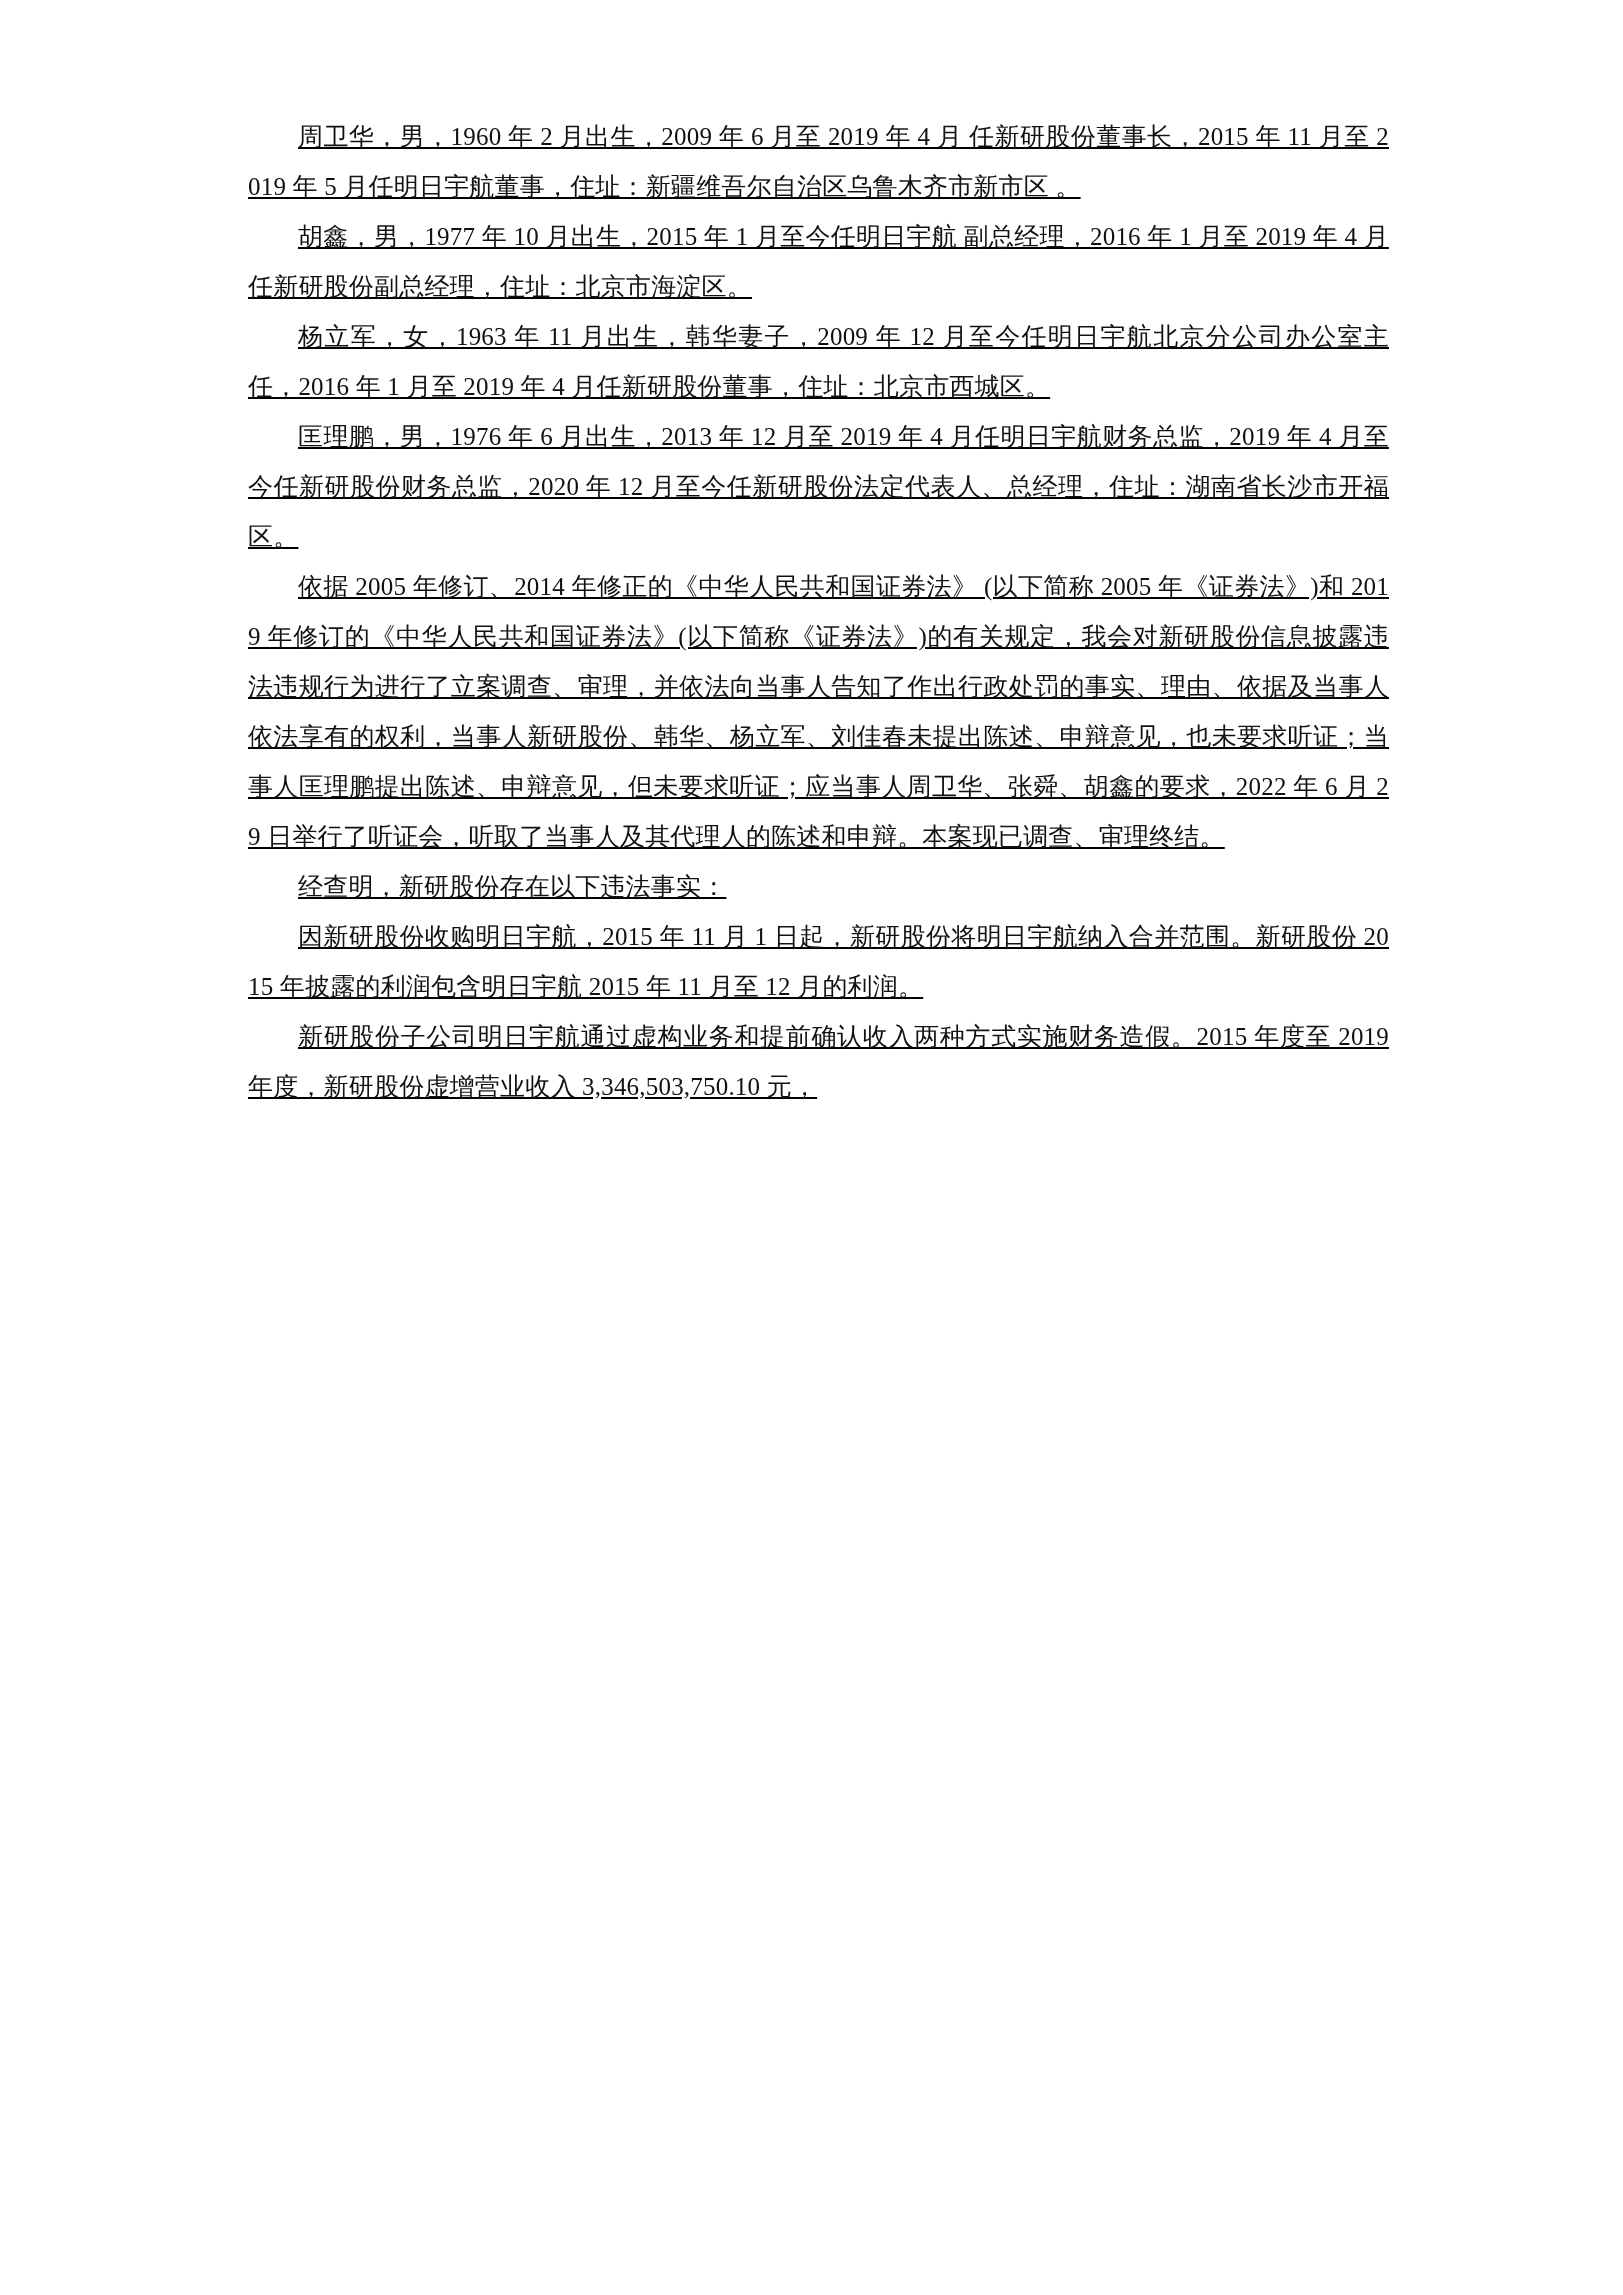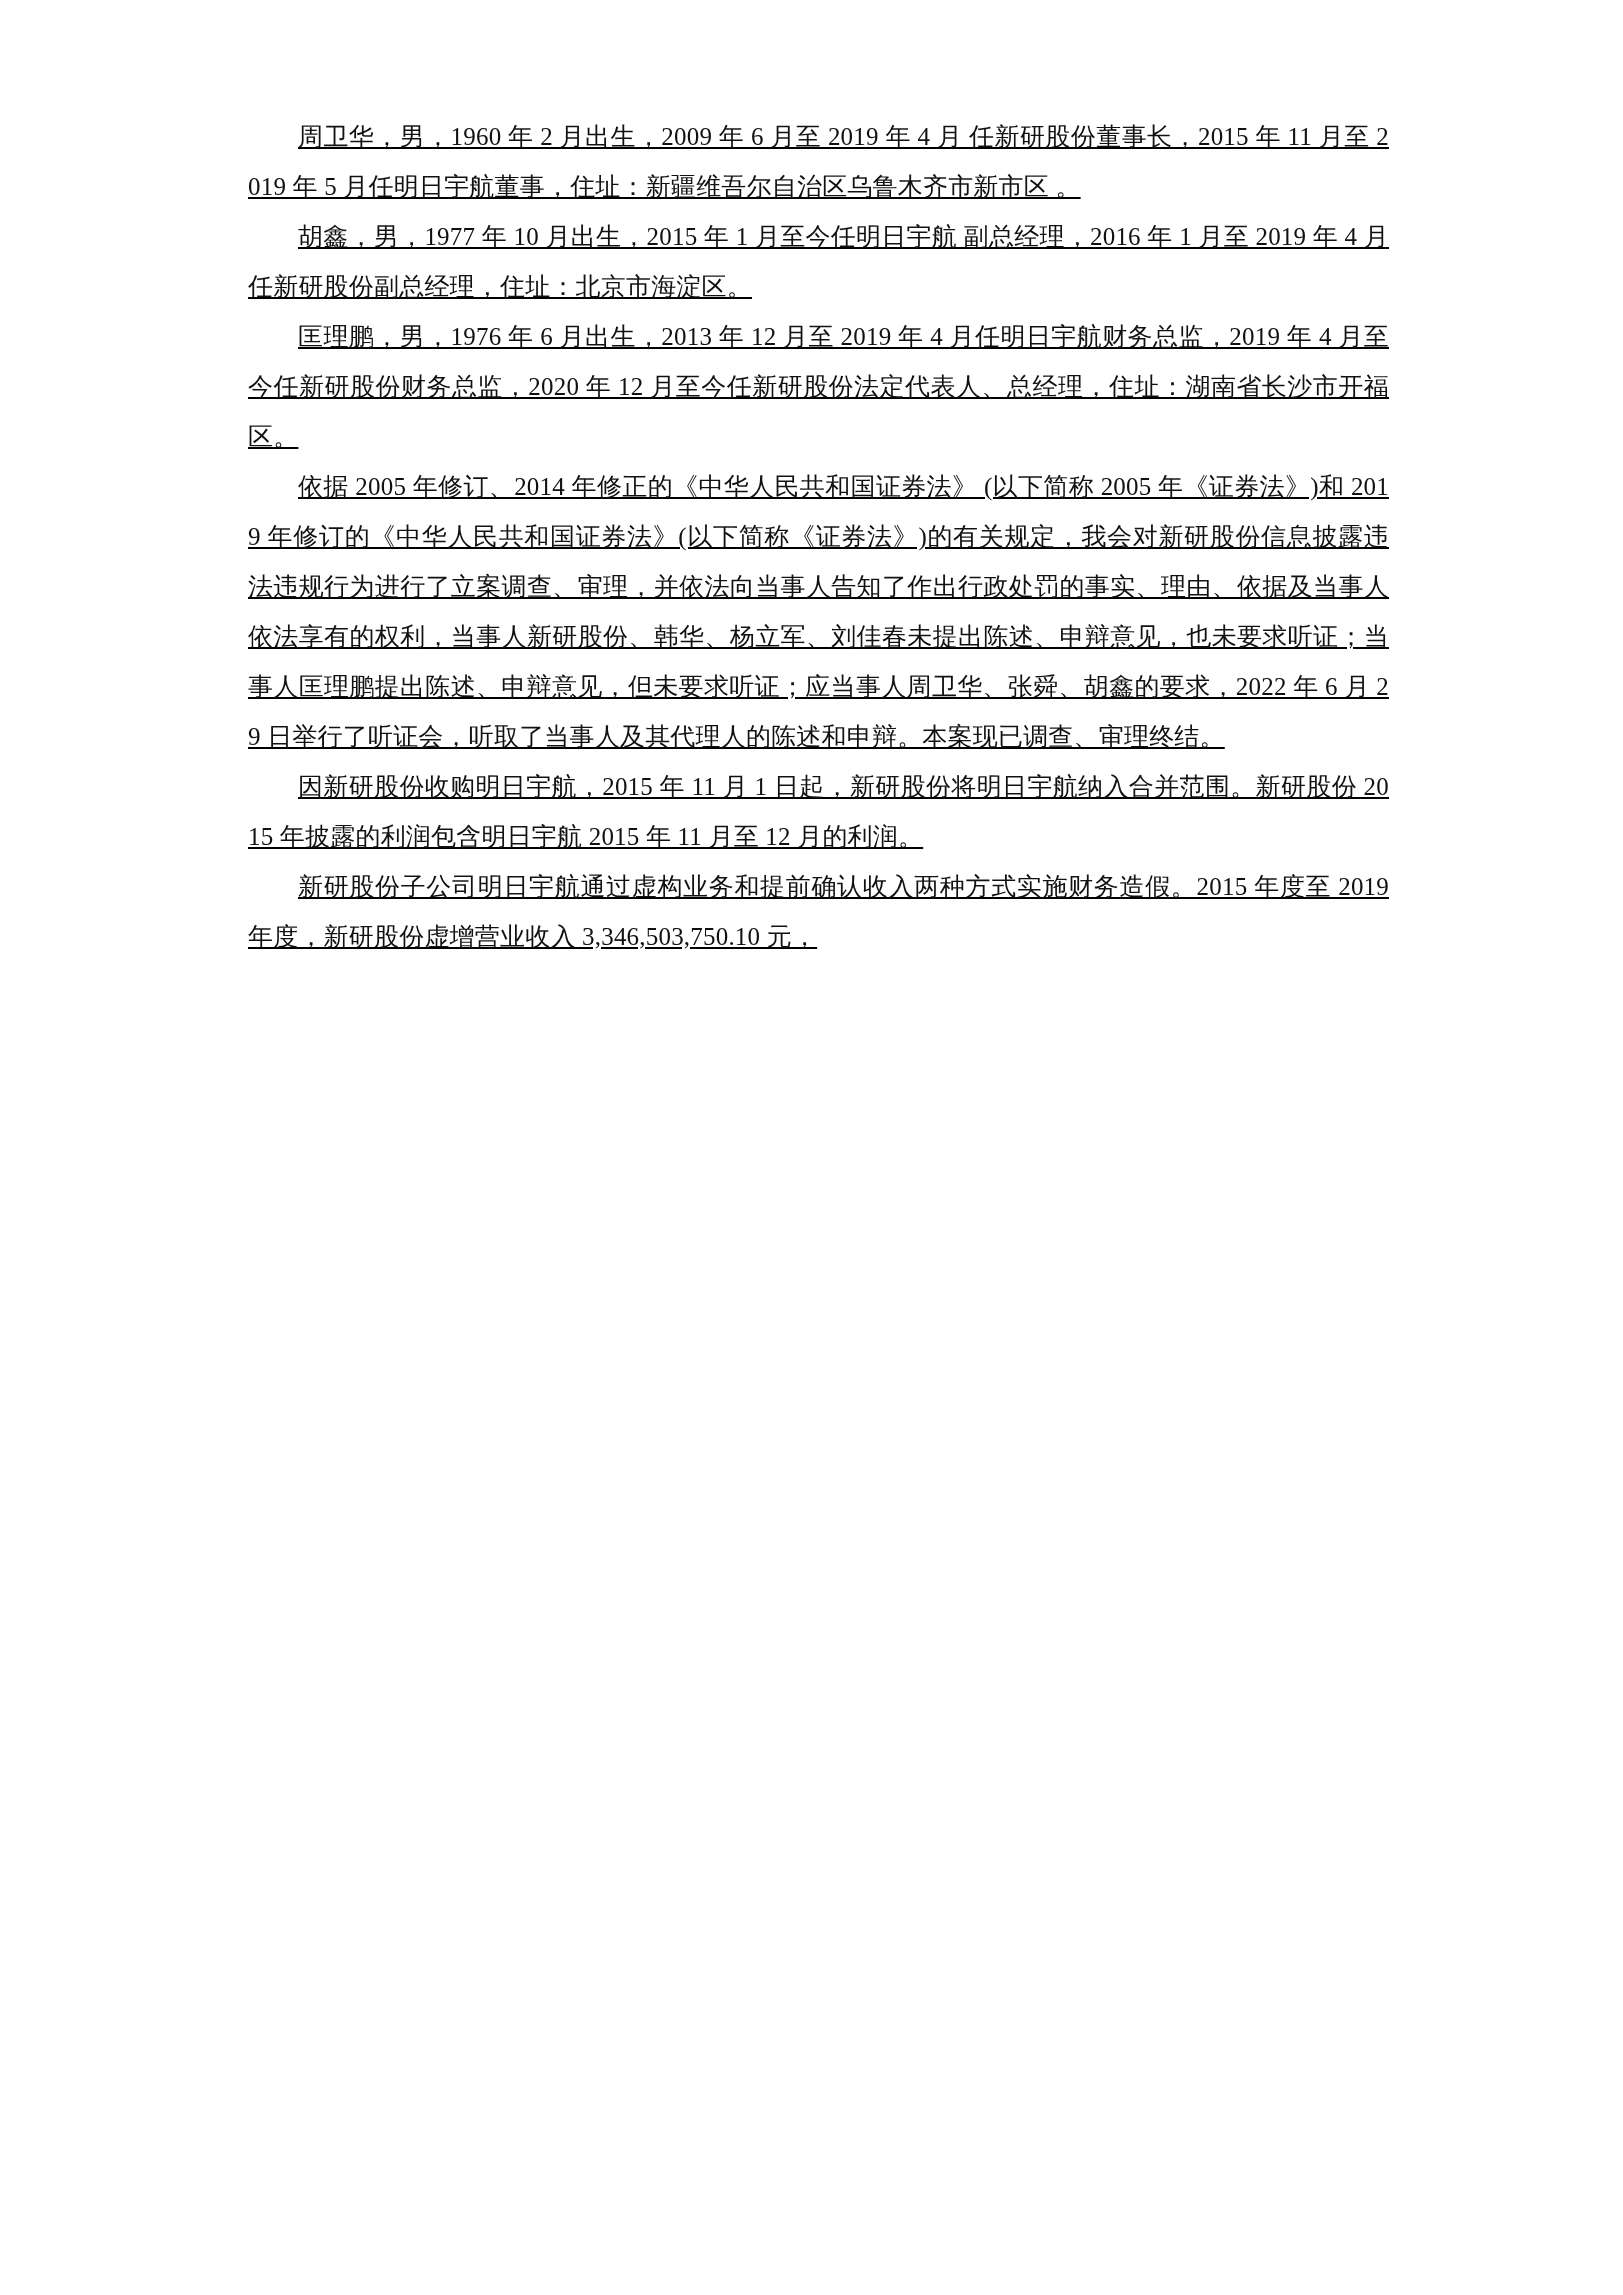--- a/index.html
+++ b/index.html
@@ -45,25 +45,27 @@
 
 <div class="page">
   <div class="content">
 
     <p class="para">周卫华，男，1960 年 2 月出生，2009 年 6 月至 2019 年 4 月 任新研股份董事长，2015 年 11 月至 2019 年 5 月任明日宇航董事，住址：新疆维吾尔自治区乌鲁木齐市新市区 。</p>
 
 
     <p class="para">胡鑫，男，1977 年 10 月出生，2015 年 1 月至今任明日宇航 副总经理，2016 年 1 月至 2019 年 4 月任新研股份副总经理，住址：北京市海淀区。</p>
 
 
+    <p class="para">杨立军，女，1963 年 11 月出生，韩华妻子，2009 年 12 月至今任明日宇航北京分公司办公室主任，2016 年 1 月至 2019 年 4 月任新研股份董事，住址：北京市西城区。</p>
 
     <p class="para">匡理鹏，男，1976 年 6 月出生，2013 年 12 月至 2019 年 4 月任明日宇航财务总监，2019 年 4 月至今任新研股份财务总监，2020 年 12 月至今任新研股份法定代表人、总经理，住址：湖南省长沙市开福区。</p>
 
     <p class="para">依据 2005 年修订、2014 年修正的《中华人民共和国证券法》 (以下简称 2005 年《证券法》)和 2019 年修订的《中华人民共和国证券法》(以下简称《证券法》)的有关规定，我会对新研股份信息披露违法违规行为进行了立案调查、审理，并依法向当事人告知了作出行政处罚的事实、理由、依据及当事人依法享有的权利，当事人新研股份、韩华、杨立军、刘佳春未提出陈述、申辩意见，也未要求听证；当事人匡理鹏提出陈述、申辩意见，但未要求听证；应当事人周卫华、张舜、胡鑫的要求，2022 年 6 月 29 日举行了听证会，听取了当事人及其代理人的陈述和申辩。本案现已调查、审理终结。</p>
 
+    <p class="para">经查明，新研股份存在以下违法事实：</p>
 
     <p class="para">因新研股份收购明日宇航，2015 年 11 月 1 日起，新研股份将明日宇航纳入合并范围。新研股份 2015 年披露的利润包含明日宇航 2015 年 11 月至 12 月的利润。</p>
 
     <p class="para">新研股份子公司明日宇航通过虚构业务和提前确认收入两种方式实施财务造假。2015 年度至 2019 年度，新研股份虚增营业收入 3,346,503,750.10 元，</p>
 
   </div>
 </div>
 
 
 </body></html>

